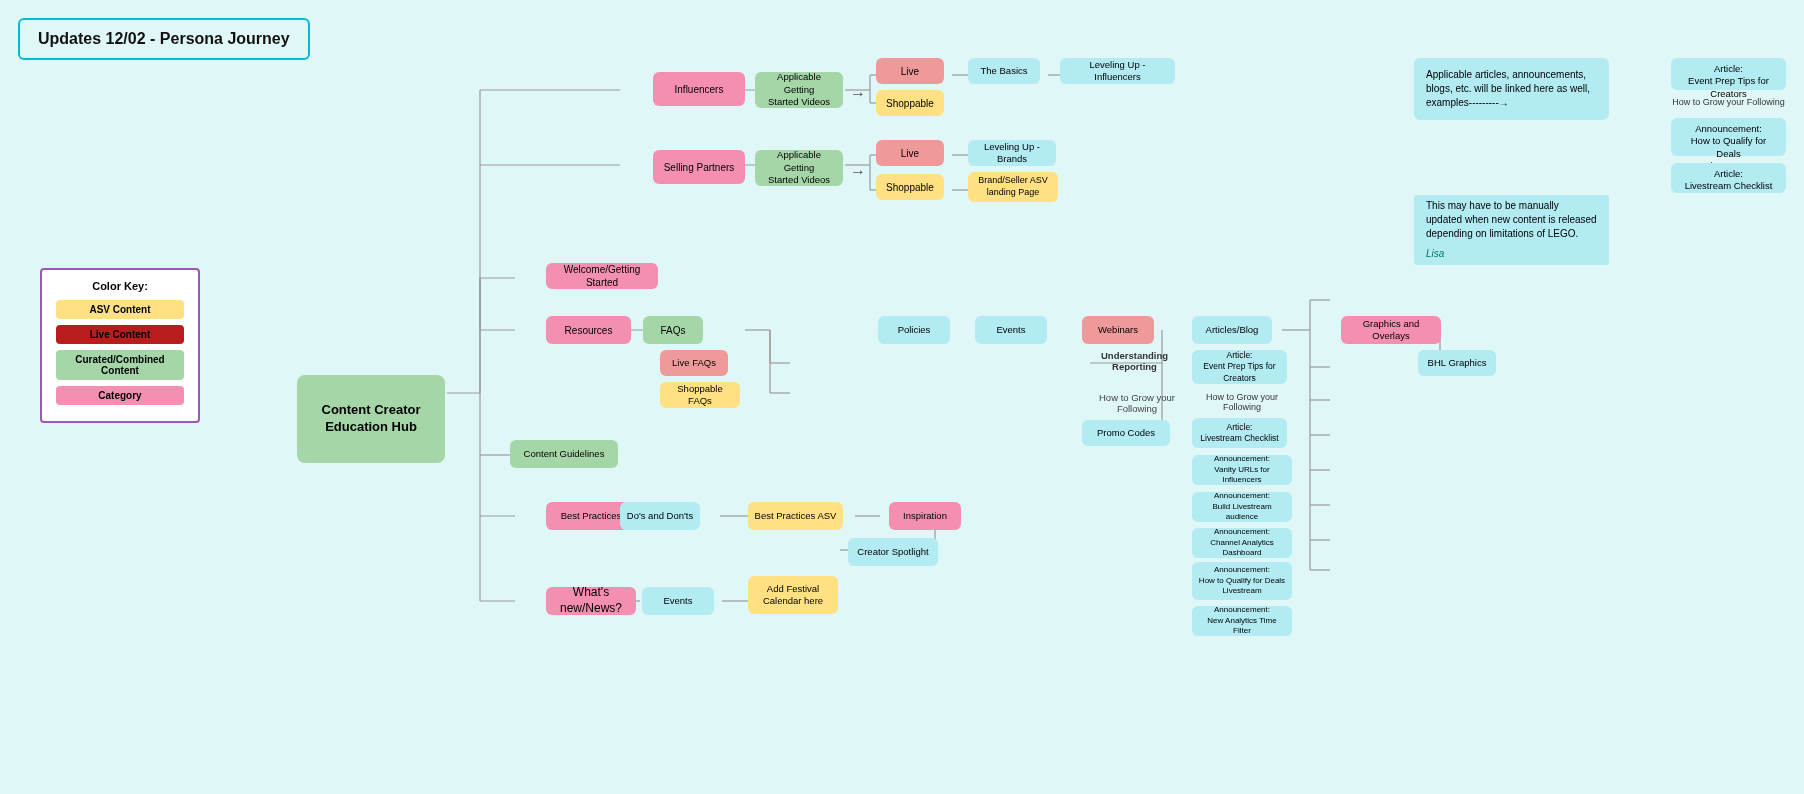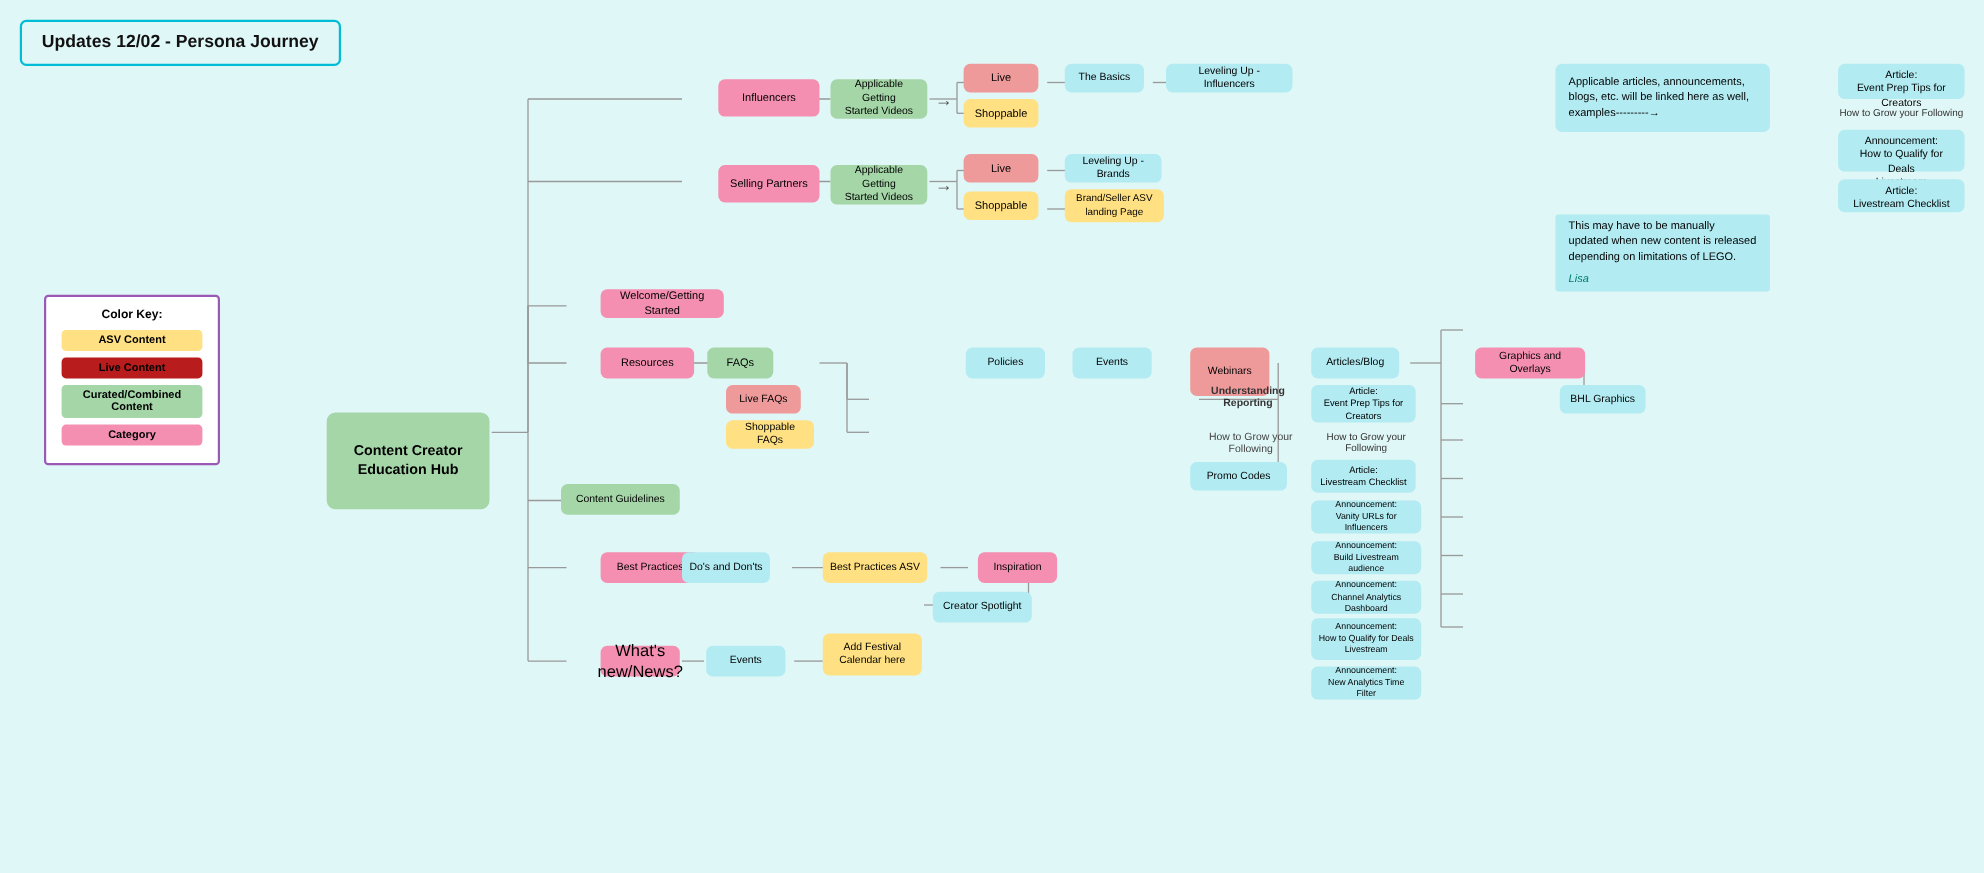--- a/index.html
+++ b/index.html
@@ -319,37 +319,37 @@
   <div class="node node-yellow" style="left:748px; top:502px; width:95px; height:28px; font-size:9.5px;">
     <span>Best Practices ASV</span>
   </div>
   <div class="node node-pink" style="left:858px; top:502px; width:72px; height:28px; font-size:9.5px;">
     <span>Inspiration</span>
   </div>
   <div class="node node-lightblue" style="left:848px; top:538px; width:90px; height:28px; font-size:9.5px;">
     <span>Creator Spotlight</span>
   </div>
 
-  <div class="node node-pink" style="left:515px; top:587px; width:72px; height:28px; font-size:15px;">
+  <div class="node node-pink" style="left:515px; top:587px; width:90px; height:28px; font-size:12px;">
     <span>What's new/News?</span>
   </div>
   <div class="node node-lightblue" style="left:642px; top:587px; width:72px; height:28px; font-size:9.5px;">
     <span>Events</span>
   </div>
   <div class="node node-yellow" style="left:748px; top:576px; width:90px; height:38px; font-size:9.5px;">
     <span>Add Festival<br>Calendar here</span>
   </div>
 
   <div class="node node-lightblue" style="left:878px; top:316px; width:72px; height:28px; font-size:9.5px;">
     <span>Policies</span>
   </div>
   <div class="node node-lightblue" style="left:975px; top:316px; width:72px; height:28px; font-size:9.5px;">
     <span>Events</span>
   </div>
-  <div class="node node-salmon" style="left:1082px; top:316px; width:72px; height:44px; font-size:9.5px;">
+  <div class="node node-salmon" style="left:1082px; top:316px; width:72px; height:28px; font-size:9.5px;">
     <span>Webinars</span>
   </div>
   <div class="node node-lightblue" style="left:1192px; top:316px; width:80px; height:28px; font-size:9.5px;">
     <span>Articles/Blog</span>
   </div>
   <div class="node node-pink" style="left:1310px; top:316px; width:100px; height:28px; font-size:9.5px;">
     <span>Graphics and Overlays</span>
   </div>
 
   <div style="position:absolute; left:1082px; top:350px; width:105px; text-align:center; font-size:9.5px; font-weight:bold; color:#333;">

